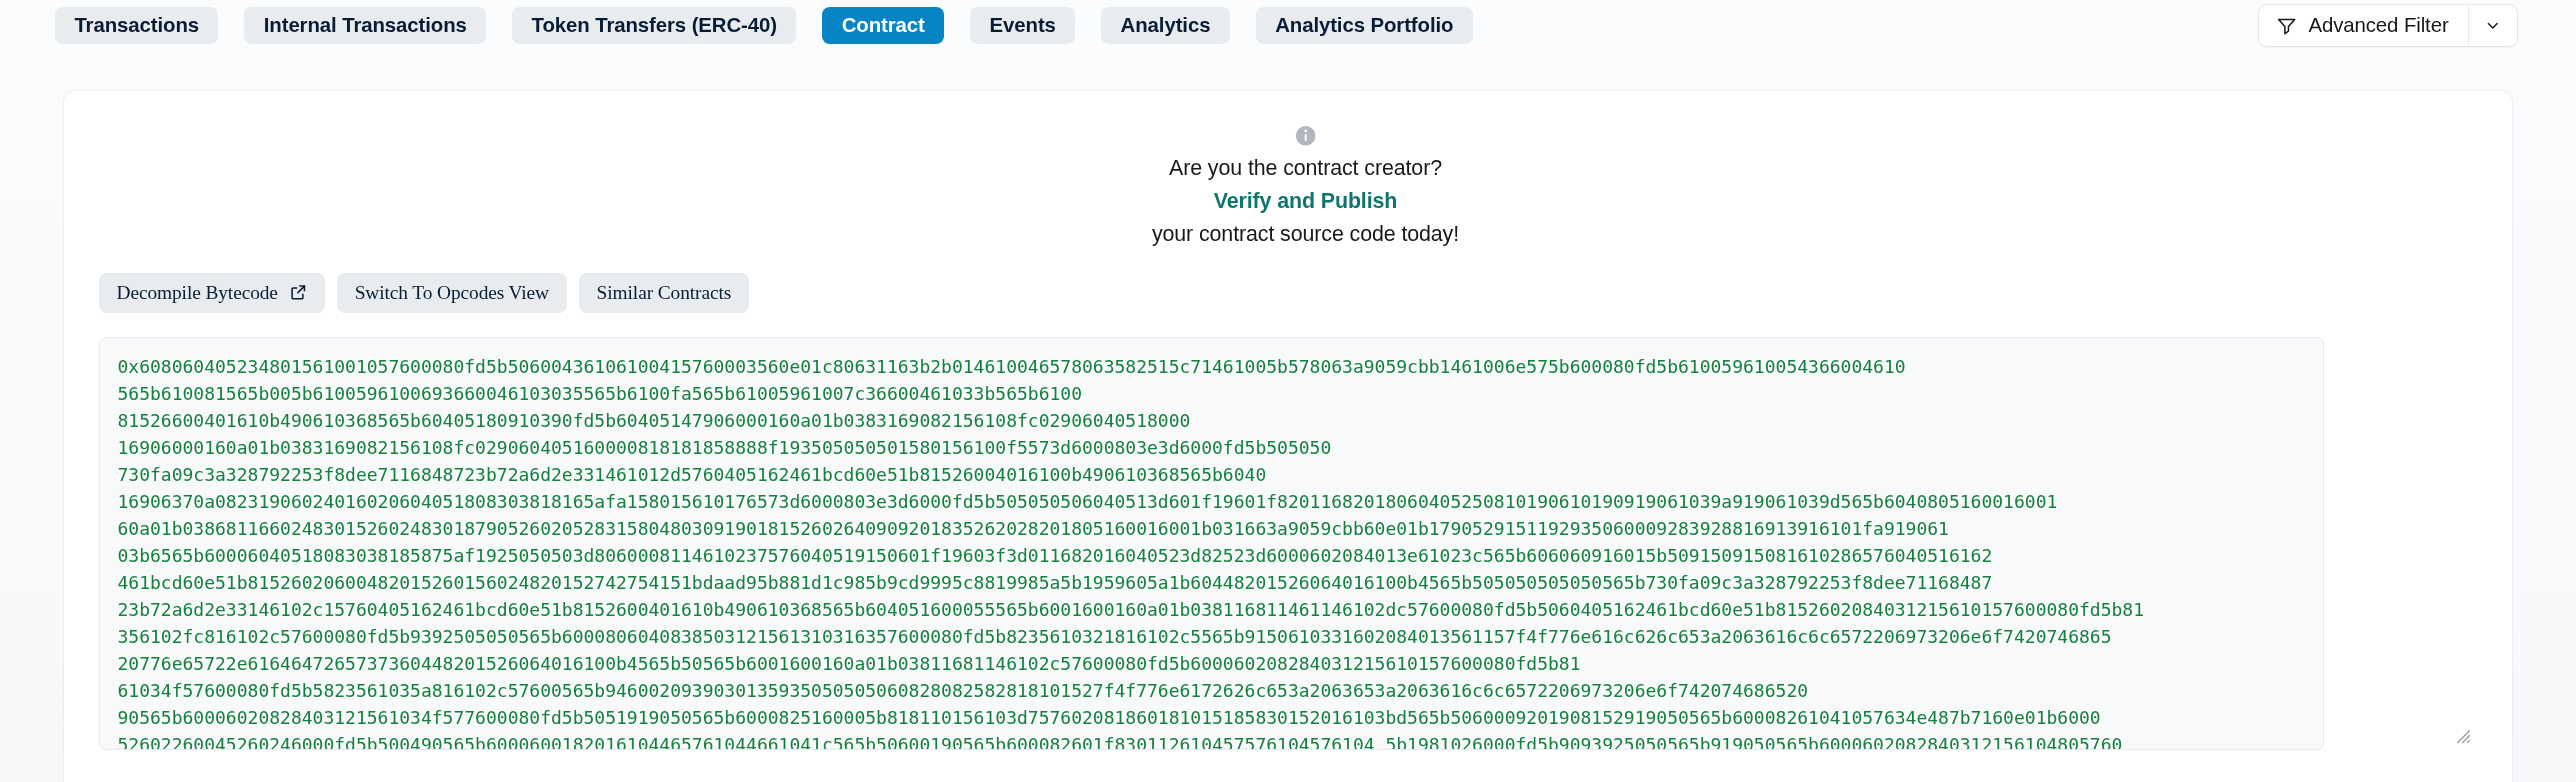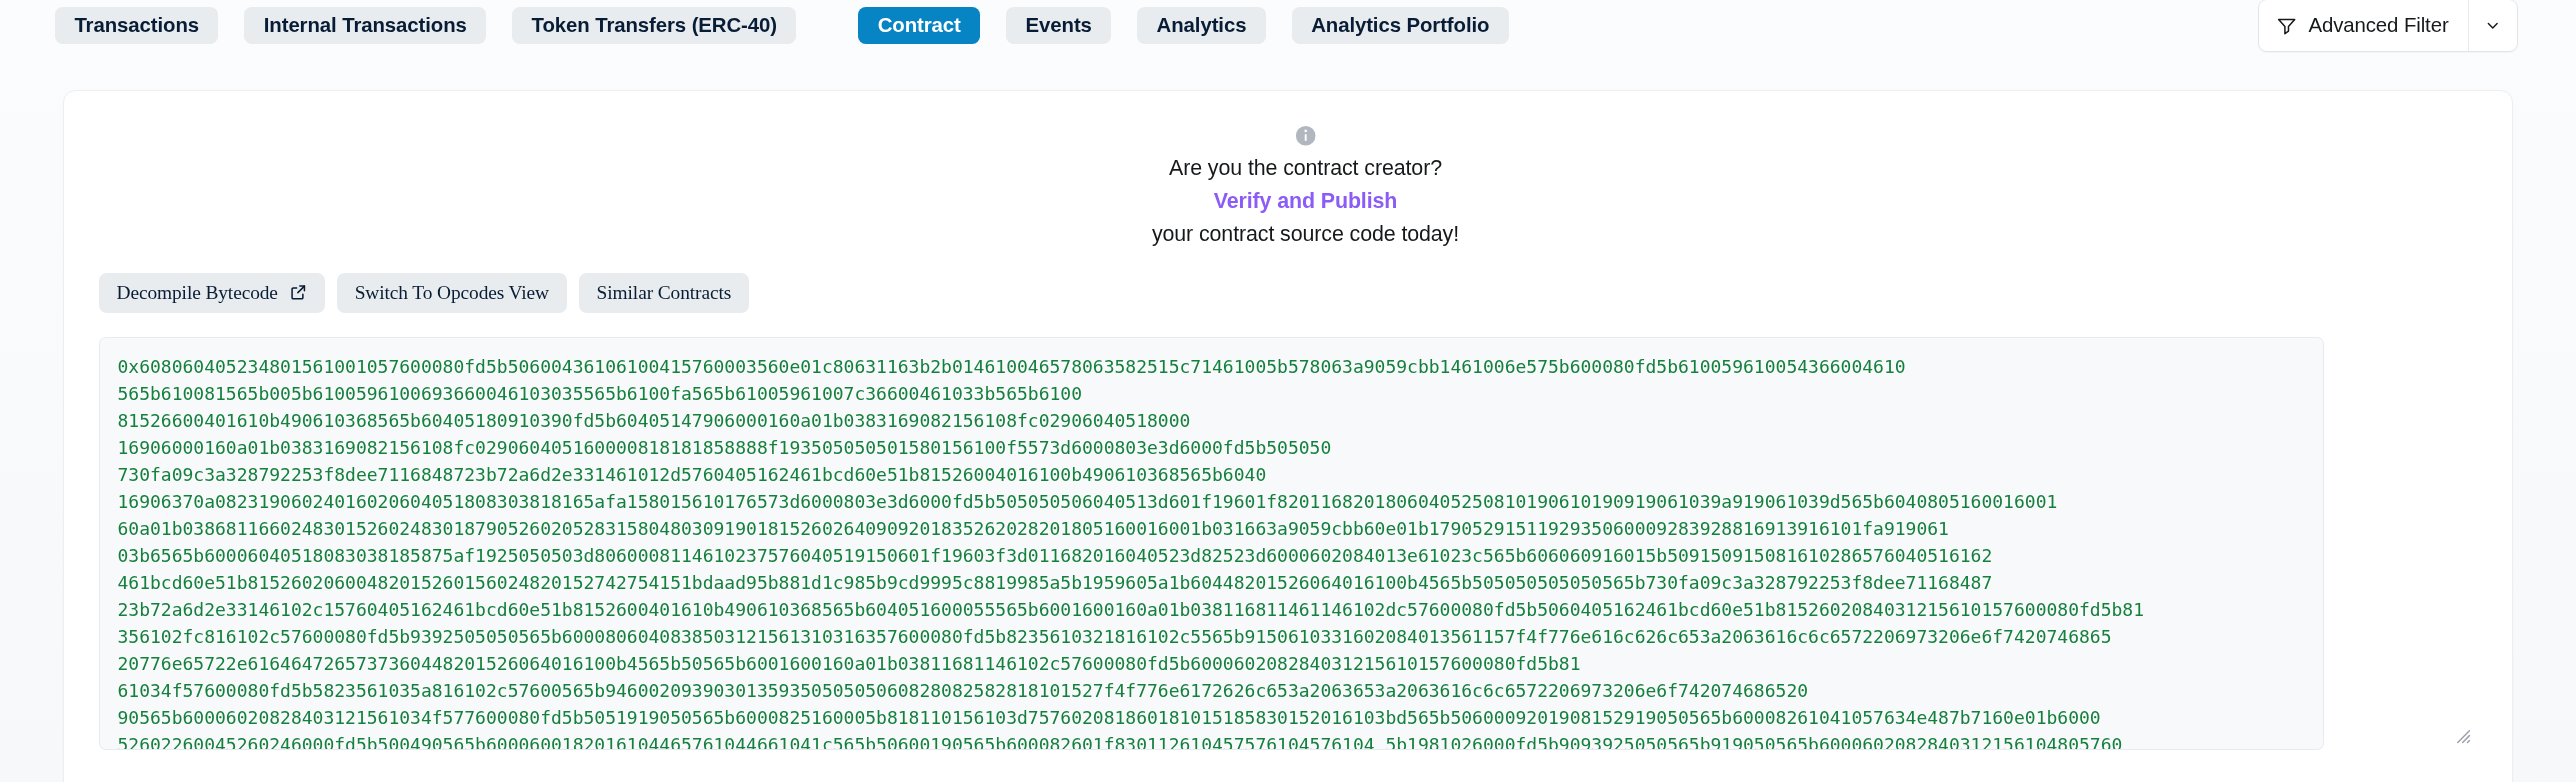--- a/index.html
+++ b/index.html
@@ -51,28 +51,27 @@
     letter-spacing: -0.1px;
     white-space: nowrap;
     cursor: pointer;
     border: none;
     font-family: "Liberation Sans", sans-serif;
     line-height: 1;
   }
   .tab.active {
     background: #0784c3;
     color: #ffffff;
-    margin-left: 36px;
   }
 
   
   .adv-filter {
     display: flex;
     align-items: stretch;
-    height: 53px;
+    height: 43px;
     border: 1px solid #e2e5e9;
     border-radius: 8.7px;
     background: #ffffff;
     overflow: hidden;
     box-shadow: 0 1px 1px rgba(16,24,40,0.03);
   }
   .adv-filter-main {
     display: flex;
     align-items: center;
     gap: 10.7px;
@@ -120,21 +119,21 @@
     flex-direction: column;
   }
   .info-icon {
     flex: none;
     width: 21.4px; height: 21.4px;
     display: inline-flex;
     align-items: center;
     justify-content: center;
   }
   .notice-link {
-    color: #8b5cf6;
+    color: #0f766e;
     font-weight: 700;
     text-decoration: none;
     cursor: pointer;
   }
   .notice-text-pre, .notice-text-post { color: #16181a; }
 
   
   .actions {
     display: flex;
     align-items: center;

